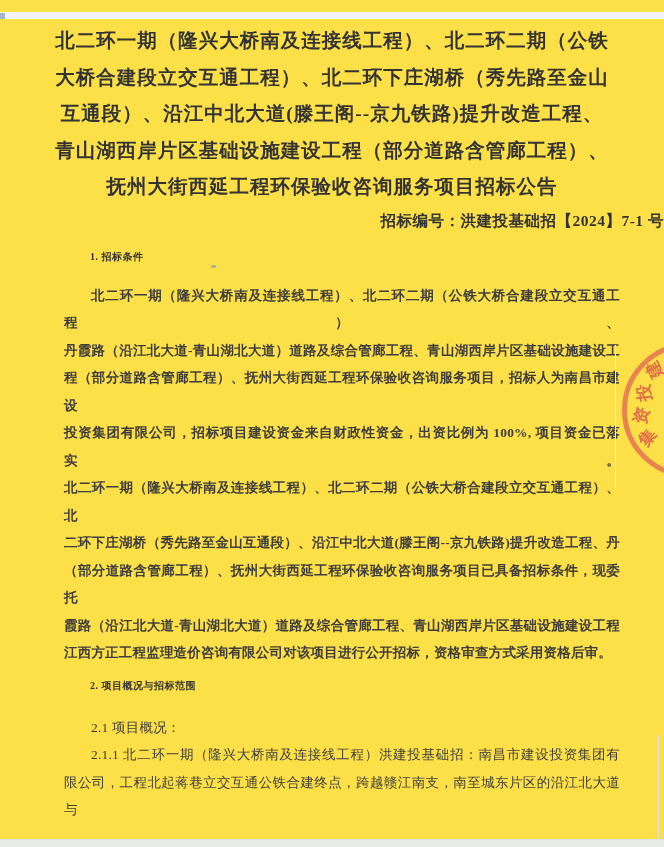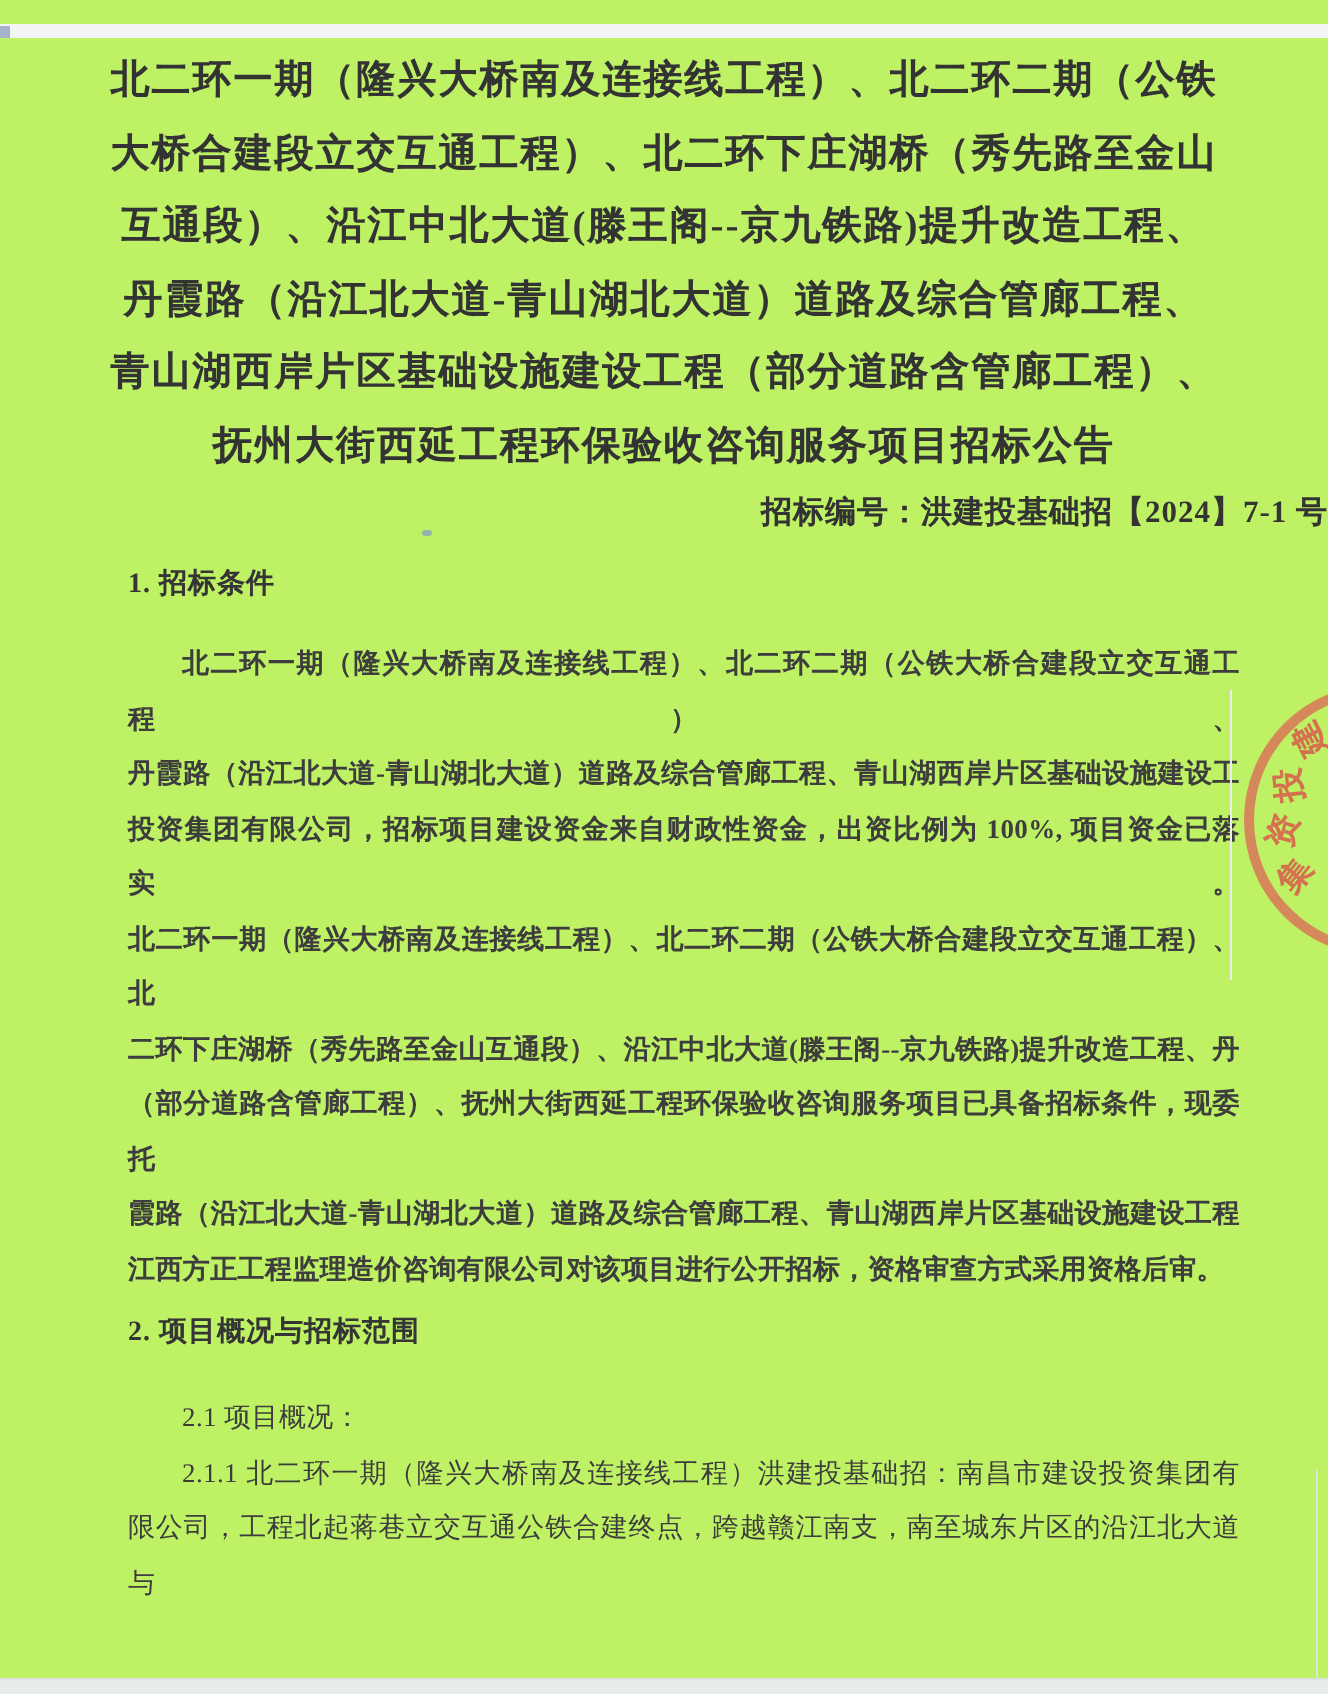--- a/index.html
+++ b/index.html
@@ -1,19 +1,19 @@
 <!DOCTYPE html>
 <html><head>
 <meta charset="utf-8">
 <style>
   html,body{margin:0;padding:0;background:#ffffff;}
   .page{
     position:relative;
     width:664px;height:847px;
-    background:#bef264;
+    background:#fde047;
     overflow:hidden;
     font-family:"Liberation Serif","DejaVu Serif",serif;
     color:#3c3c3c;
   }
   .scan-band{
     position:absolute;top:12px;left:0;width:100%;height:7px;
     background:#f2f4f6;
   }
   .corner-mark{
     position:absolute;top:13px;left:0;width:5px;height:6px;
@@ -30,22 +30,23 @@
     letter-spacing:1px;color:#333;
     white-space:nowrap;
   }
   .tender-no{
     text-align:right;
     font-size:15.5px;font-weight:bold;line-height:30px;
     letter-spacing:.5px;color:#333;
   }
   .content{margin-left:64px;margin-right:44px;}
   .sec-heading{
-    font-size:14px;font-weight:bold;line-height:20px;color:#353535;
+    font-size:10px;font-weight:bold;line-height:20px;color:#353535;
     letter-spacing:.5px;
+    margin-left:26px;
   }
   .h1{margin-top:11px;}
   .h2{margin-top:9px;}
   .para{margin-top:15px;font-weight:bold;}
   .bl{
     font-size:13.5px;line-height:27.5px;color:#3d3d3d;
     text-align:justify;text-align-last:justify;
     letter-spacing:.2px;
   }
   .bl.natural{text-align:center;text-align-last:left;}
@@ -87,33 +88,33 @@
 <div class="page">
 
   <div class="scan-band"></div>
   <div class="corner-mark"></div>
   <div class="speck"></div>
 
   <div class="title-block">
     <div class="title-line">北二环一期（隆兴大桥南及连接线工程）、北二环二期（公铁</div>
     <div class="title-line">大桥合建段立交互通工程）、北二环下庄湖桥（秀先路至金山</div>
     <div class="title-line">互通段）、沿江中北大道(滕王阁--京九铁路)提升改造工程、</div>
-    <div class="title-line">丹霞路（沿江北大道-青山湖北大道）道路及综合管廊工程、</div>
     <div class="title-line">青山湖西岸片区基础设施建设工程（部分道路含管廊工程）、</div>
     <div class="title-line">抚州大街西延工程环保验收咨询服务项目招标公告</div>
     <div class="tender-no">招标编号：洪建投基础招【2024】7-1 号</div>
   </div>
 
   <div class="content">
 
     <div class="sec-heading h1">1. 招标条件</div>
 
     <div class="para">
       <div class="bl indent">北二环一期（隆兴大桥南及连接线工程）、北二环二期（公铁大桥合建段立交互通工程）、</div>
       <div class="bl">丹霞路（沿江北大道-青山湖北大道）道路及综合管廊工程、青山湖西岸片区基础设施建设工</div>
+      <div class="bl">程（部分道路含管廊工程）、抚州大街西延工程环保验收咨询服务项目，招标人为南昌市建设</div>
       <div class="bl">投资集团有限公司，招标项目建设资金来自财政性资金，出资比例为 100%, 项目资金已落实。</div>
       <div class="bl">北二环一期（隆兴大桥南及连接线工程）、北二环二期（公铁大桥合建段立交互通工程）、北</div>
       <div class="bl">二环下庄湖桥（秀先路至金山互通段）、沿江中北大道(滕王阁--京九铁路)提升改造工程、丹</div>
       <div class="bl">（部分道路含管廊工程）、抚州大街西延工程环保验收咨询服务项目已具备招标条件，现委托</div>
       <div class="bl">霞路（沿江北大道-青山湖北大道）道路及综合管廊工程、青山湖西岸片区基础设施建设工程</div>
       <div class="bl natural">江西方正工程监理造价咨询有限公司对该项目进行公开招标，资格审查方式采用资格后审。</div>
     </div>
 
     <div class="sec-heading h2">2. 项目概况与招标范围</div>
 

